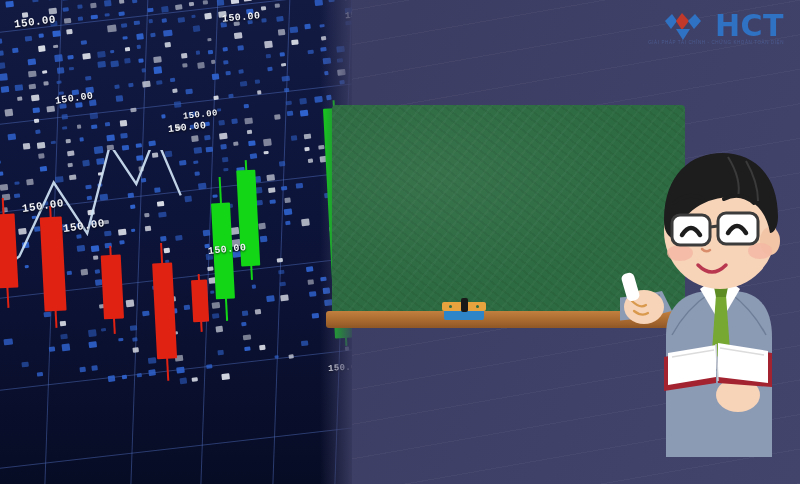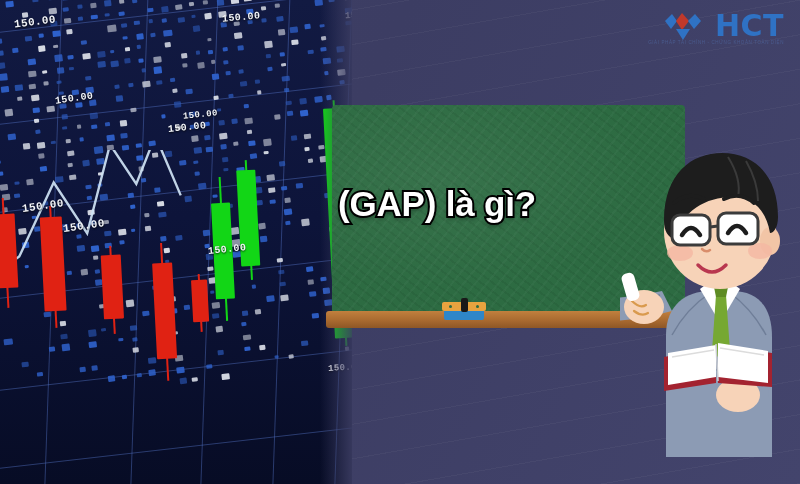--- a/index.html
+++ b/index.html
@@ -575,21 +575,20 @@
         <div class="plabel" style="left: 63px; top: 220px; font-size: 11px; transform: rotate(-8deg);">150.00</div>
         <div class="plabel" style="left: 208px; top: 244px; font-size: 10px; transform: rotate(-6deg);">150.00</div>
         <div class="plabel" style="left: 328px; top: 363px; font-size: 9px; transform: rotate(-3deg);">150.00</div>
       </div>
   </div>
 
   <div class="board-wrap">
     <div class="board"></div>
     <div class="ledge"></div>
     <div class="board-text">
-      <span class="ln">(GAP) là gì?</span>
     </div>
   </div>
 
   <div class="eraser">
     <div class="er-top"></div>
     <div class="er-bot"></div>
     <div class="er-knob"></div>
     <div class="er-dot" style="left:7px"></div>
     <div class="er-dot" style="left:34px"></div>
   </div>

